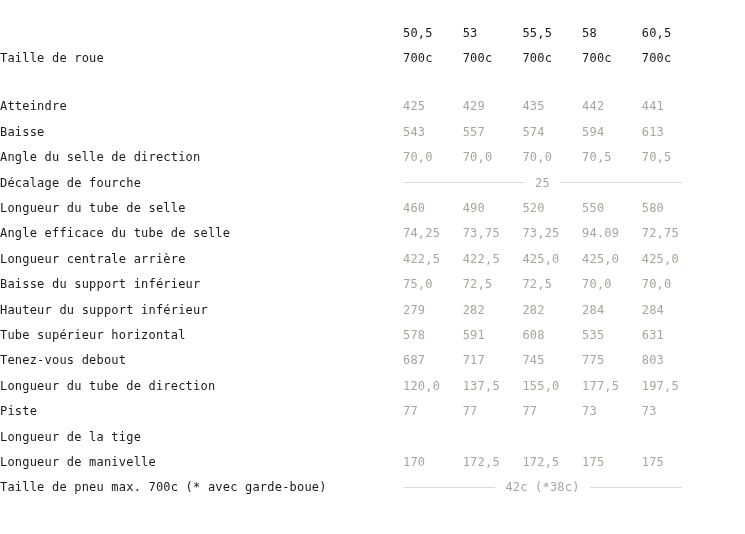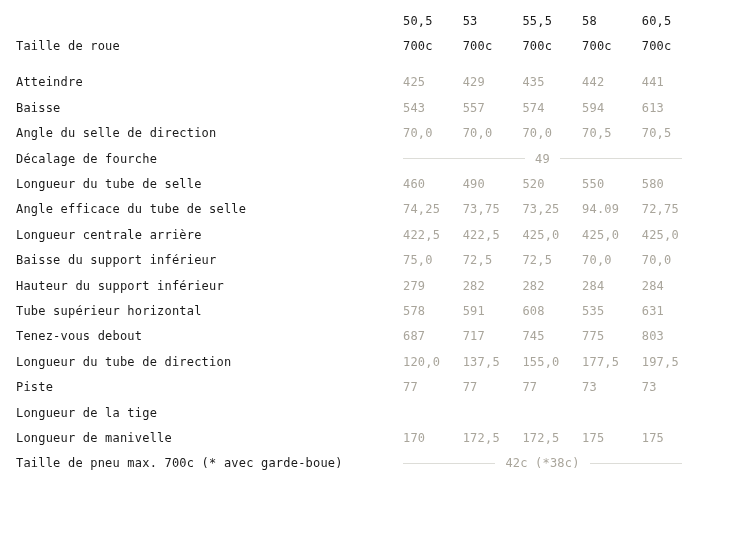--- a/index.html
+++ b/index.html
@@ -10,33 +10,33 @@
   body {
     width: 745px;
     height: 534px;
     overflow: hidden;
     font-family: "DejaVu Sans Mono", "Liberation Mono", monospace;
     font-size: 12px;
     color: #1a1a1a;
   }
   .geo-table {
     position: relative;
-    padding-top: 8px;
+    padding-top: 20px;
     width: 745px;
   }
   .row {
     position: relative;
     height: 25.4px;
   }
   .row.gap-above {
-    margin-top: 11px;
+    margin-top: 23px;
   }
   .label {
     position: absolute;
-    left: 16px;
+    left: 0;
     top: 50%;
     transform: translateY(-50%);
     white-space: nowrap;
     letter-spacing: 0.2px;
   }
   .cols {
     position: absolute;
     left: 403px;
     width: 279px;
     top: 0;
@@ -130,21 +130,21 @@
       <span class="col val">70,0</span>
       <span class="col val">70,5</span>
       <span class="col val">70,5</span>
     </span>
   </div>
 
   <div class="row">
     <span class="label">Décalage de fourche</span>
     <span class="cols span-cols">
       <span class="rule"></span>
-      <span class="val span-val">49</span>
+      <span class="val span-val">25</span>
       <span class="rule"></span>
     </span>
   </div>
 
   <div class="row">
     <span class="label">Longueur du tube de selle</span>
     <span class="cols">
       <span class="col val">460</span>
       <span class="col val">490</span>
       <span class="col val">520</span>

